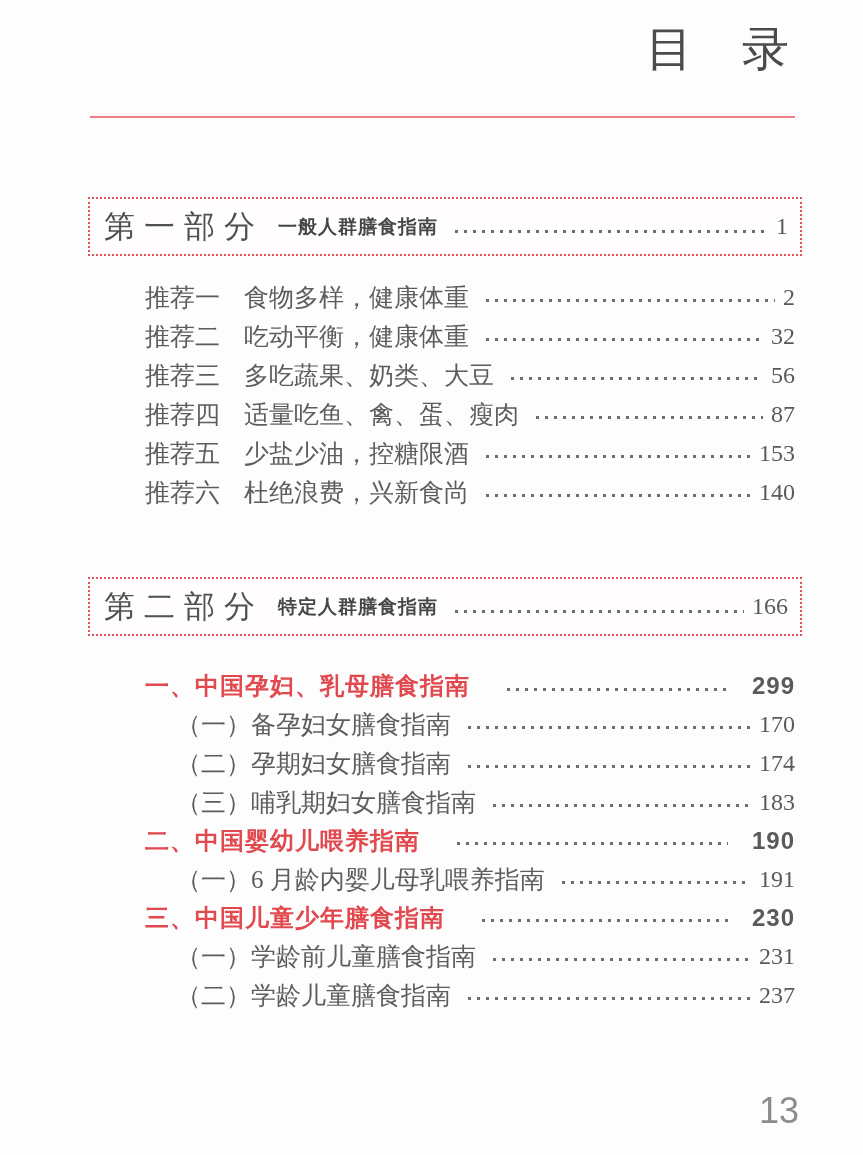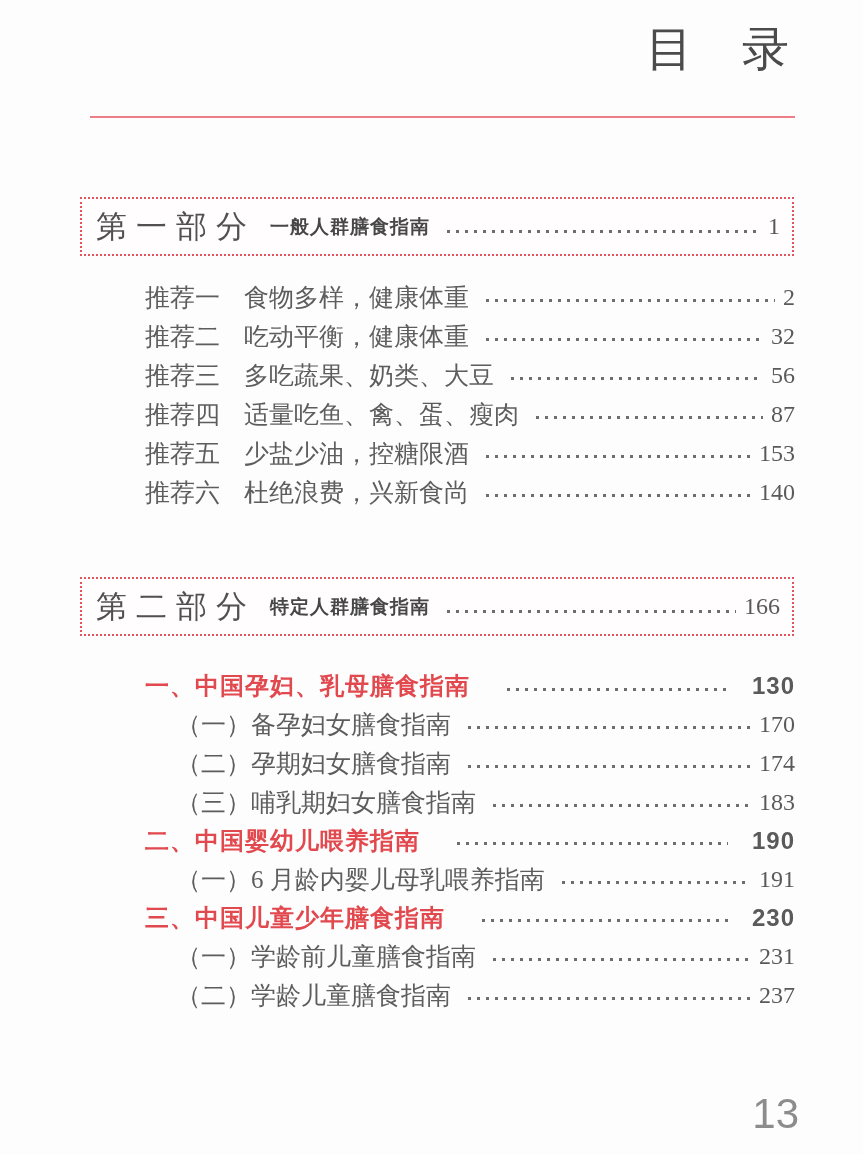--- a/index.html
+++ b/index.html
@@ -19,21 +19,21 @@
     font-size:47px;
     color:#4b4b4b;
     letter-spacing:4px;
     word-spacing:28px;
   }
   .head-rule {
     position:absolute; left:90px; right:68px; top:116px;
     height:2px; background:#ec7f88;
   }
   .part-box {
-    position:absolute; left:80px; width:714px; height:59px;
+    position:absolute; left:88px; width:714px; height:59px;
     border:2px dotted #e0545c;
     background:#fffdfd;
     display:flex; align-items:center;
     padding:0 12px 0 14px;
   }
   .part-box.first { top:197px; }
   .part-box.second { top:577px; }
   .part-label {
     font-size:31px; color:#515151;
     letter-spacing:9px;
@@ -72,21 +72,21 @@
     font-size:24px;
     letter-spacing:1px;
     gap:16px;
   }
   .group-row .leader { margin-left:16px; }
   .sub-row { padding-left:31px;justify-content:flex-end; }
   .sub-row .entry-title { margin-left:0; }
   .footer-pagenum {
     position:absolute; top:1090px; right:64px;
     font-family:"Liberation Sans", sans-serif;
-    font-size:42px; color:#8c8c8c;
+    font-size:36px; color:#8c8c8c;
   }
 </style>
 </head>
 <body>
 
 <div class="page">
 
   <div class="doc-title">目 录</div>
   <div class="head-rule"></div>
 
@@ -140,21 +140,21 @@
     <span class="part-label">第二部分</span>
     <span class="part-title">特定人群膳食指南</span>
     <span class="leader"></span>
     <span class="pagenum">166</span>
   </div>
 
   <ul class="toc-list second">
     <li class="toc-row group-row">
       <span class="entry-no">一、中国孕妇、乳母膳食指南</span>
       <span class="leader"></span>
-      <span class="pagenum">130</span>
+      <span class="pagenum">299</span>
     </li>
     <li class="toc-row sub-row">
       <span class="entry-title">（一）备孕妇女膳食指南</span>
       <span class="leader"></span>
       <span class="pagenum">170</span>
     </li>
     <li class="toc-row sub-row">
       <span class="entry-title">（二）孕期妇女膳食指南</span>
       <span class="leader"></span>
       <span class="pagenum">174</span>

